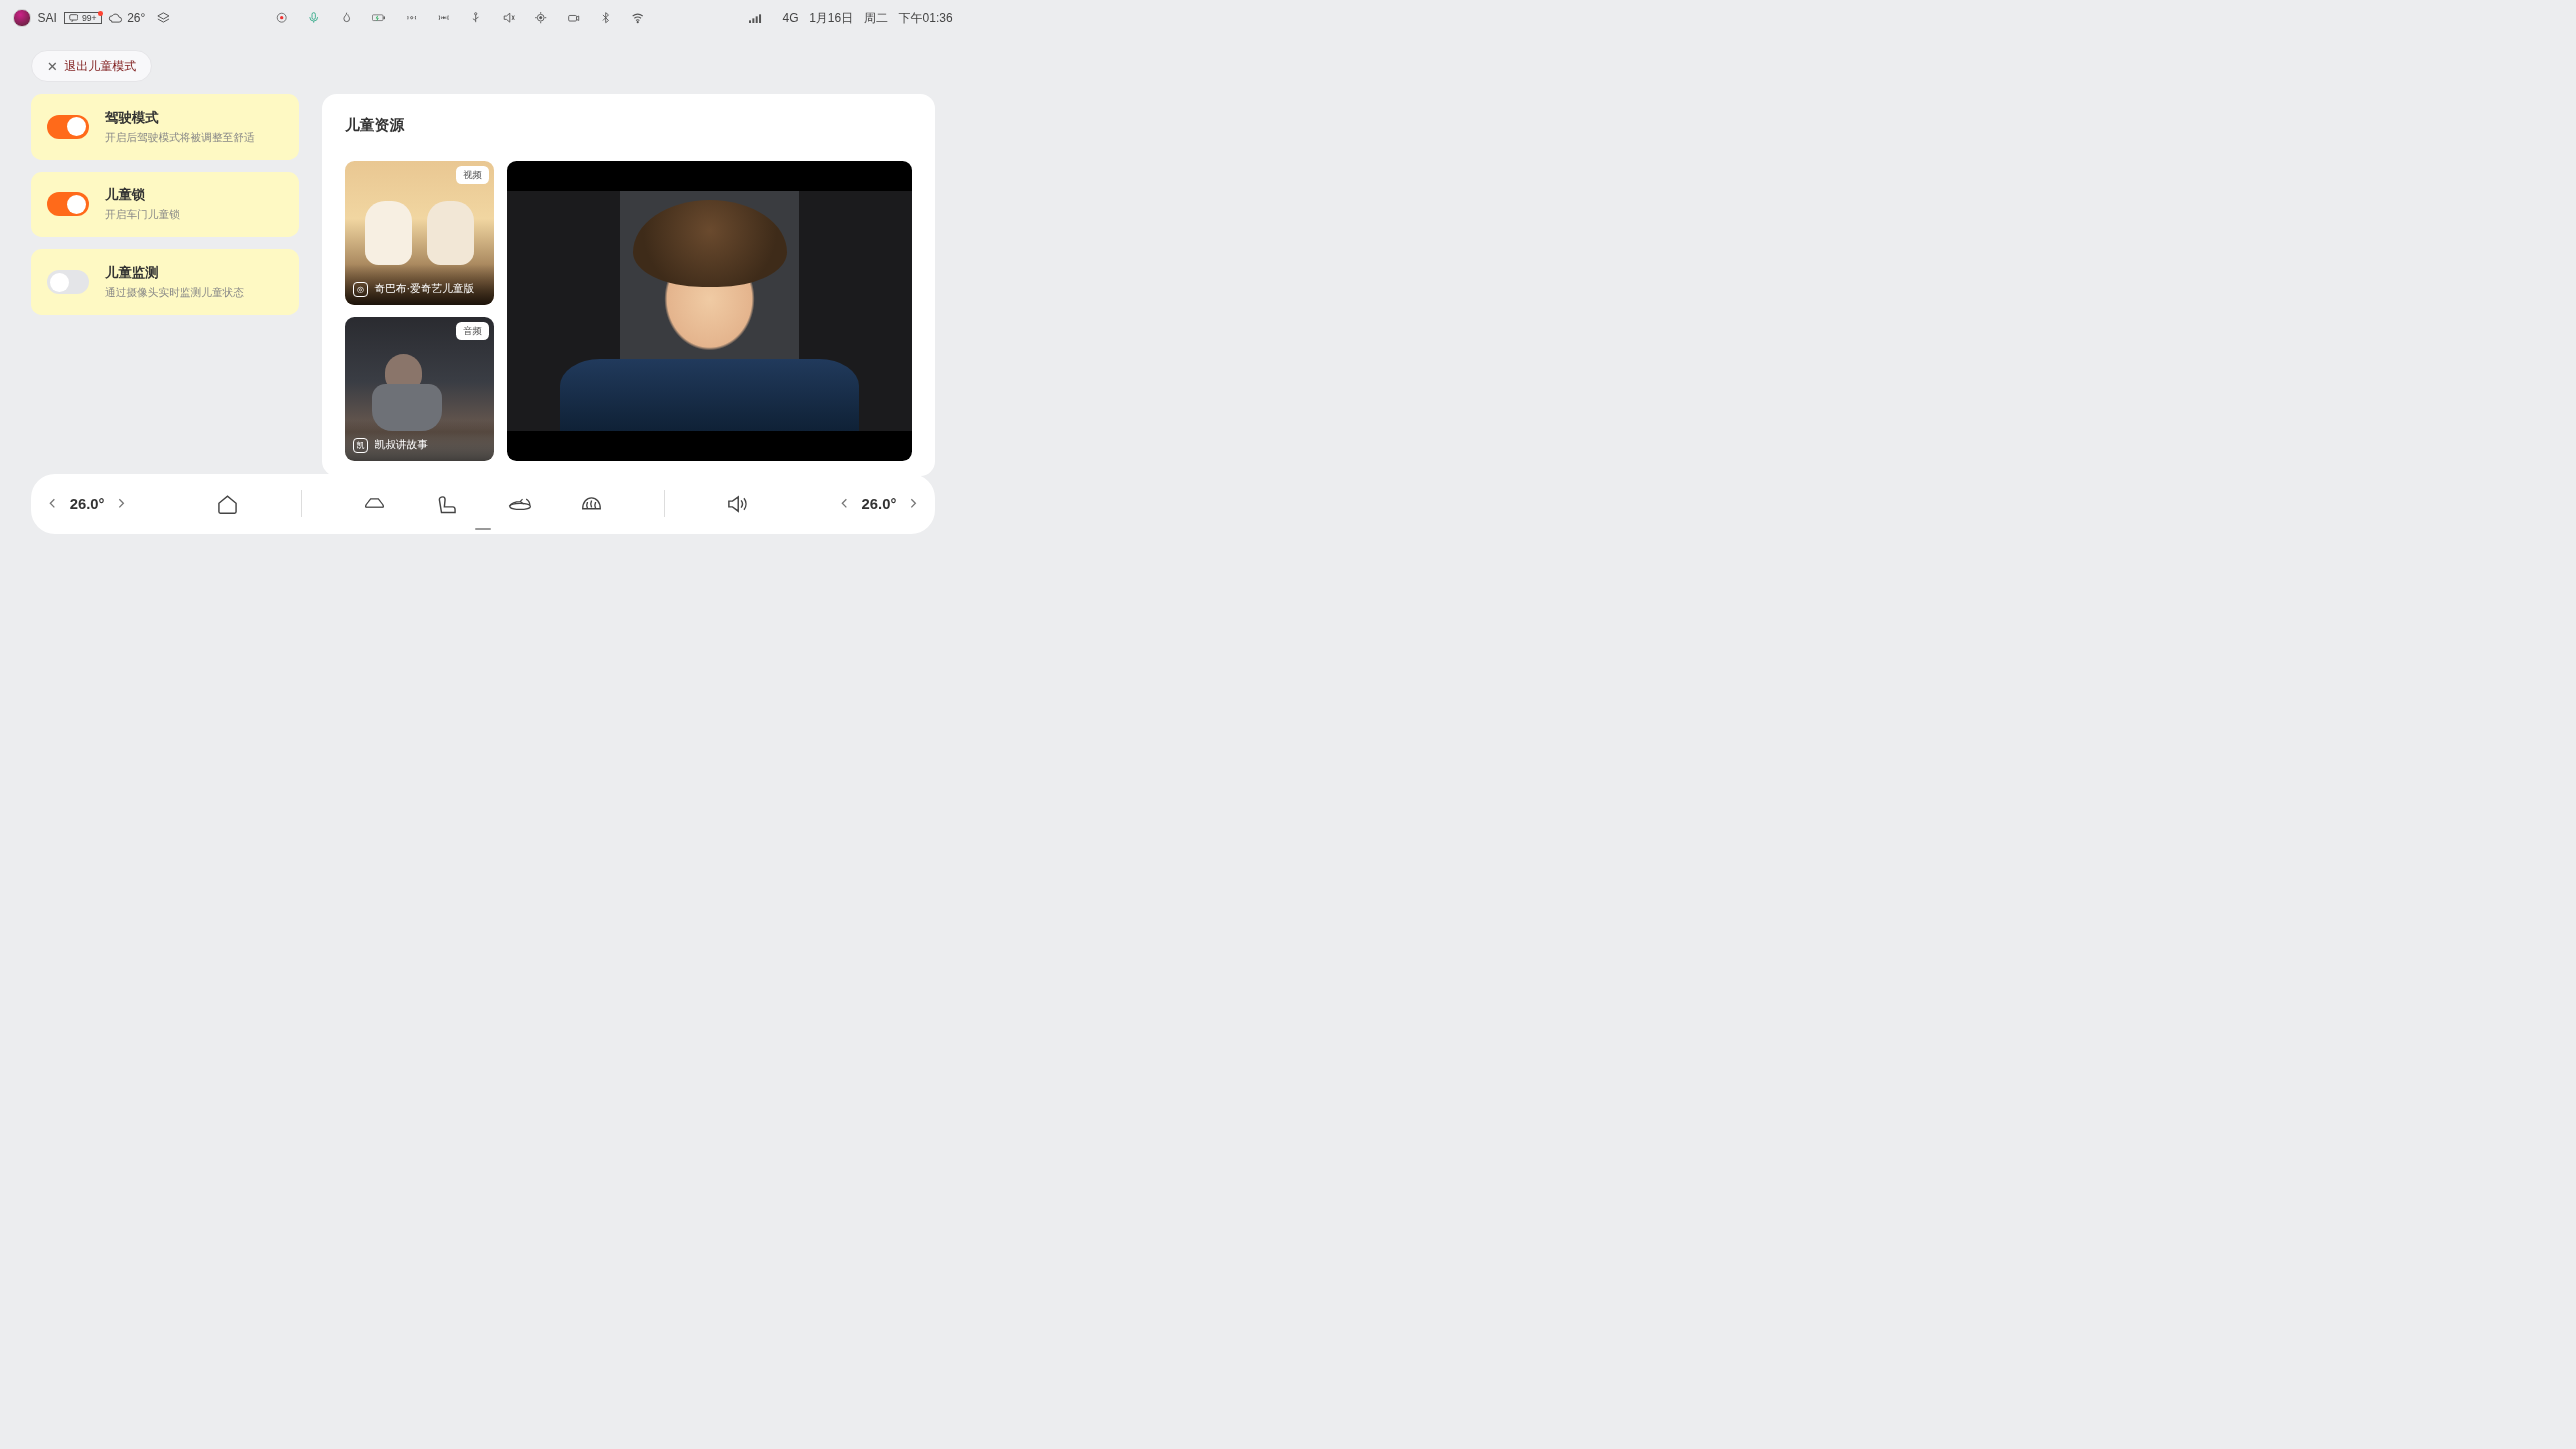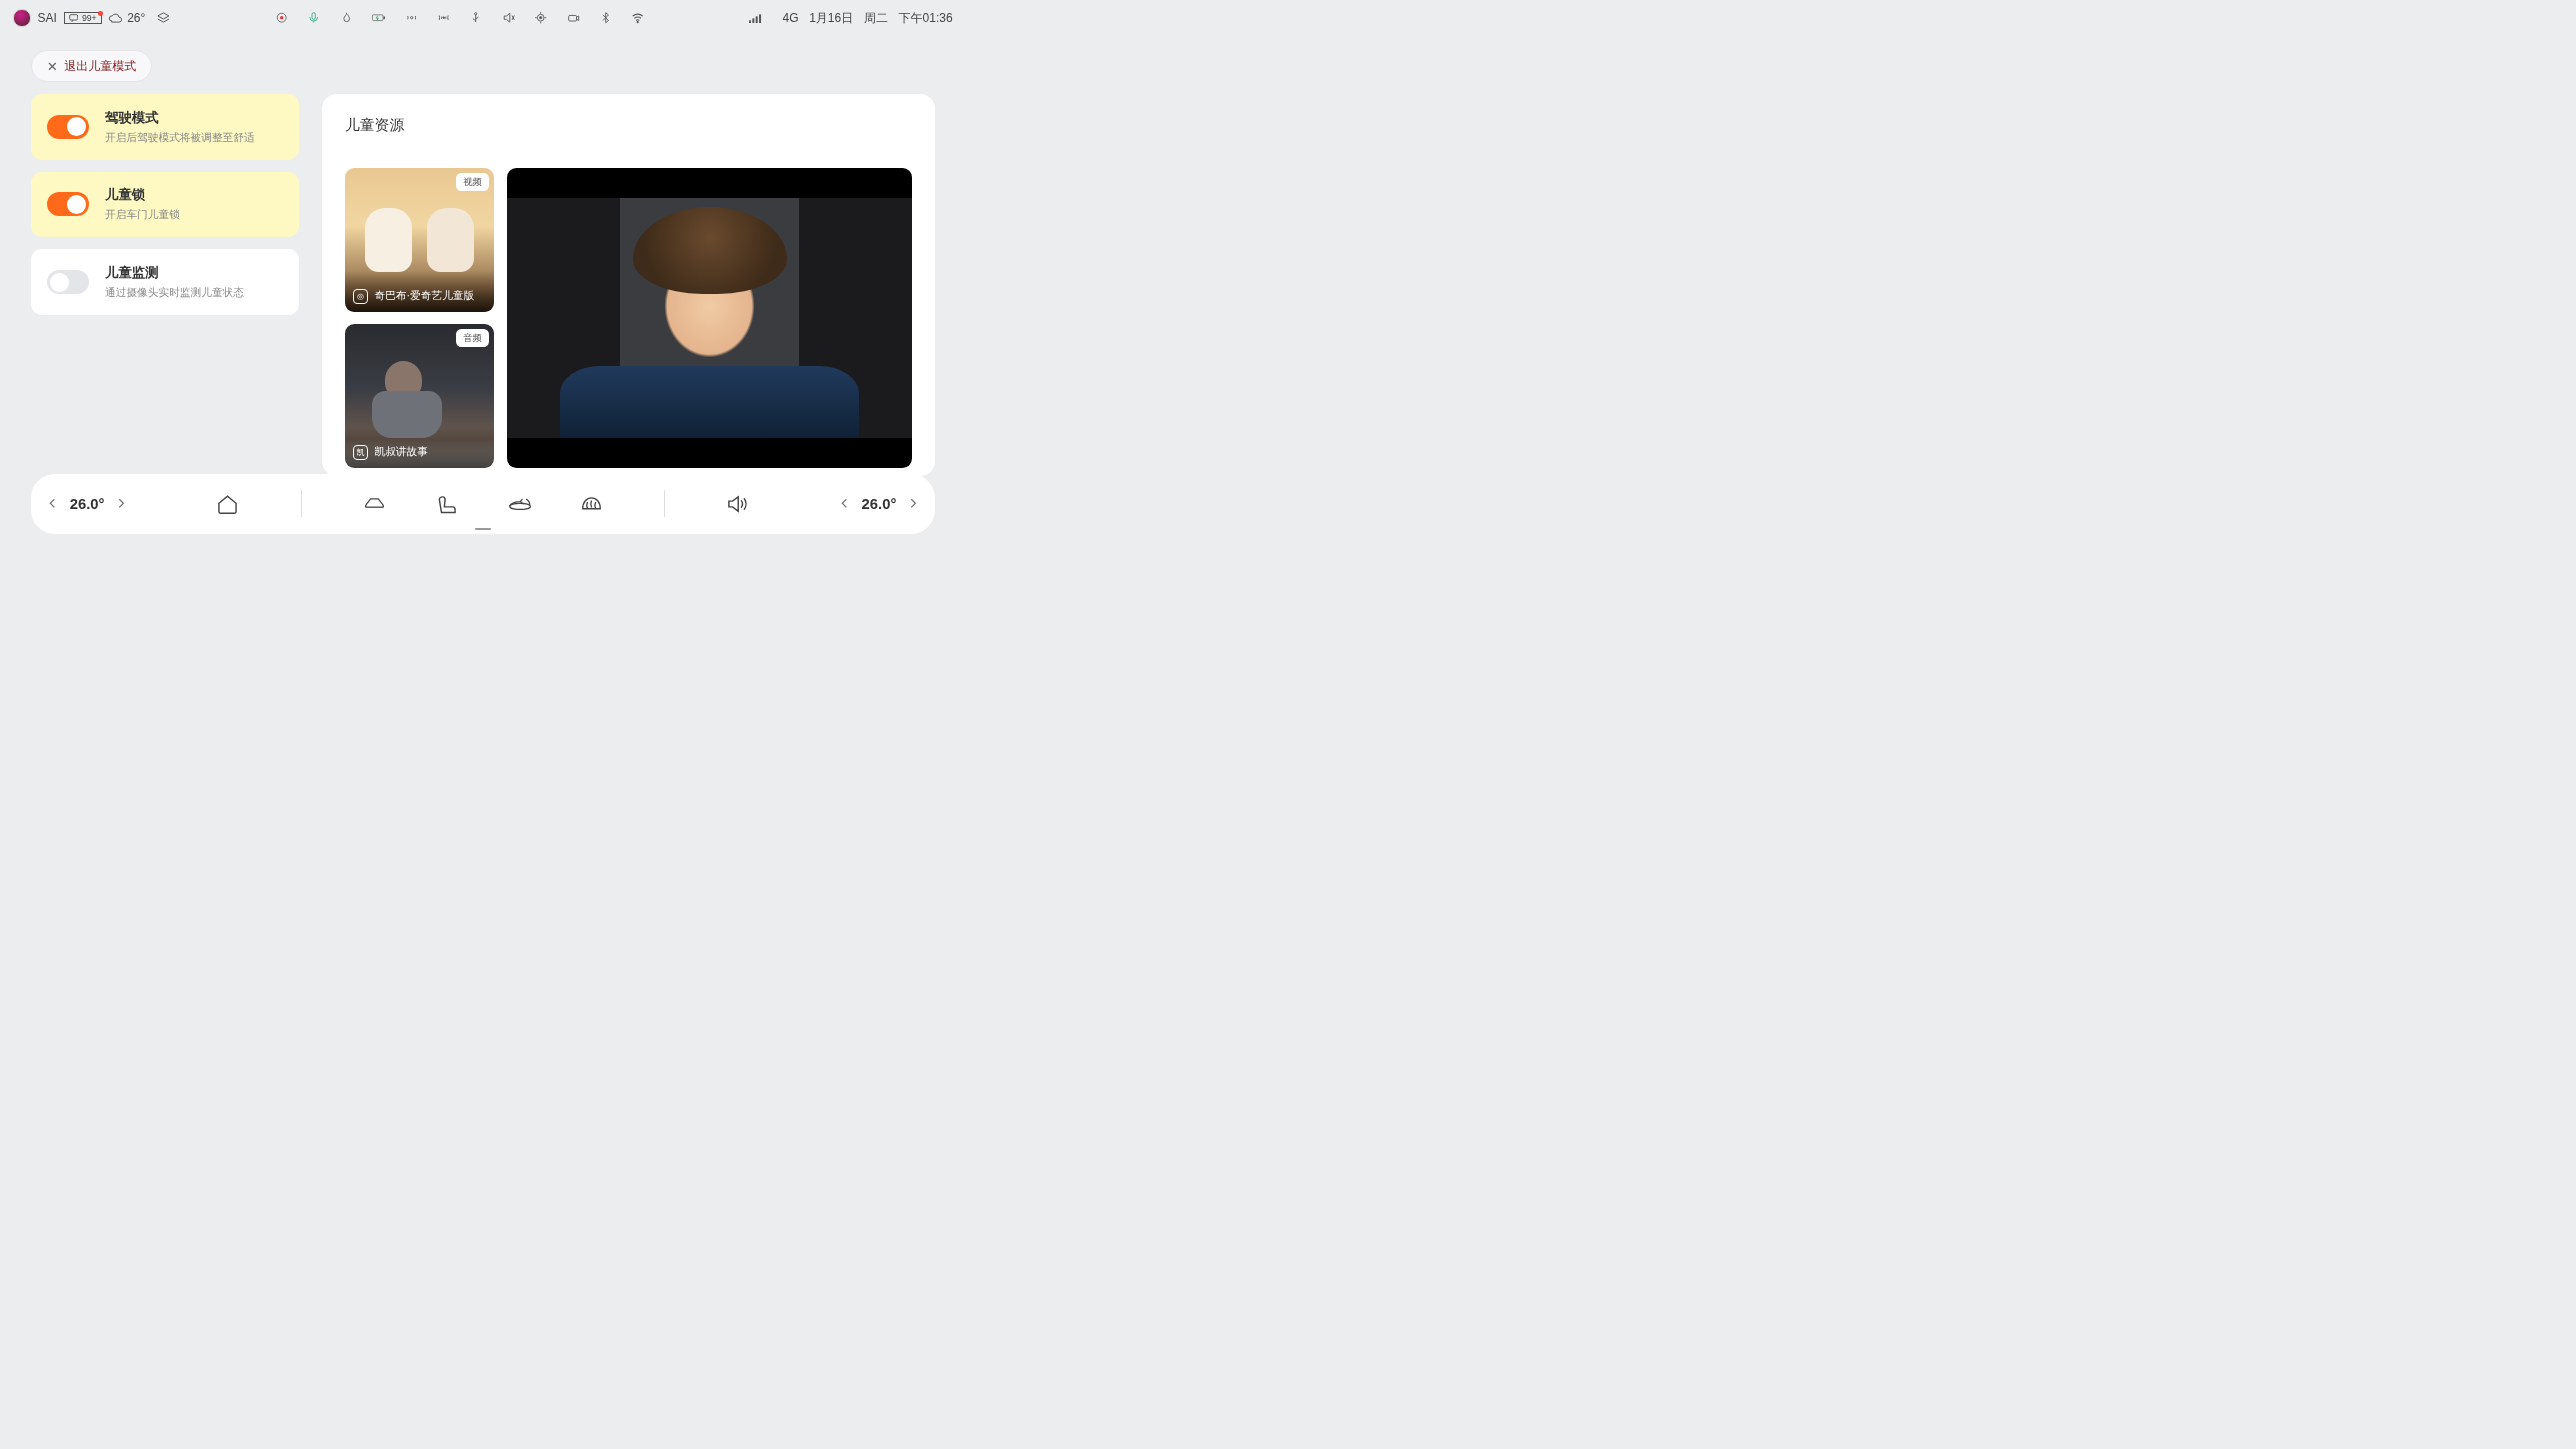--- a/index.html
+++ b/index.html
@@ -68,21 +68,21 @@
     }
     
     
     .left-col { width: 268px; display:flex; flex-direction:column; gap:12px; }
     .toggle-card {
       background: #fef9c3;
       border-radius: 10.7px;
       padding: 14.8px 16px;
       display:flex; align-items:center; gap:16px;
     }
-    .toggle-card.off { background:#ffffff; }
+    .toggle-card.off { background:#fef9c3; }
     .switch {
       width: 42px; height: 24px; border-radius: 12px;
       background:#ff6a1a;
       position: relative; flex-shrink:0;
     }
     .switch.off { background:#e4e5e8; }
     .switch .knob {
       position:absolute; top:2.7px; width:19px; height:19px;
       background:#fff; border-radius:50%;
     }
@@ -92,21 +92,21 @@
     .tg-text p  { font-size:10.7px; color:#888; }
     
     
     .right-col {
       flex:1;
       background:#fff;
       border-radius:14.8px;
       padding: 21.5px 23px 20px 23px;
       display:flex; flex-direction:column;
     }
-    .res-title { font-size:14.8px; font-weight:400; margin-bottom:33px; }
+    .res-title { font-size:14.8px; font-weight:700; margin-bottom:26px; }
     .res-body { flex:1; display:flex; gap:13.4px; }
     .res-cards { width: 149px; display:flex; flex-direction:column; gap:12px; }
     .res-card {
       position:relative; height: 144px;
       border-radius:9.4px; overflow:hidden;
       background:#777;
     }
     .res-card.audio { background: linear-gradient(180deg,#2a2b30 0%,#3a3d44 45%, #6b5a4f 80%, #d8cfc6 100%); }
     .res-card.video { background: linear-gradient(180deg,#e9c792 0%,#f1d6a1 40%, #8d6a45 85%, #5e4023 100%); }
     .res-tag {

